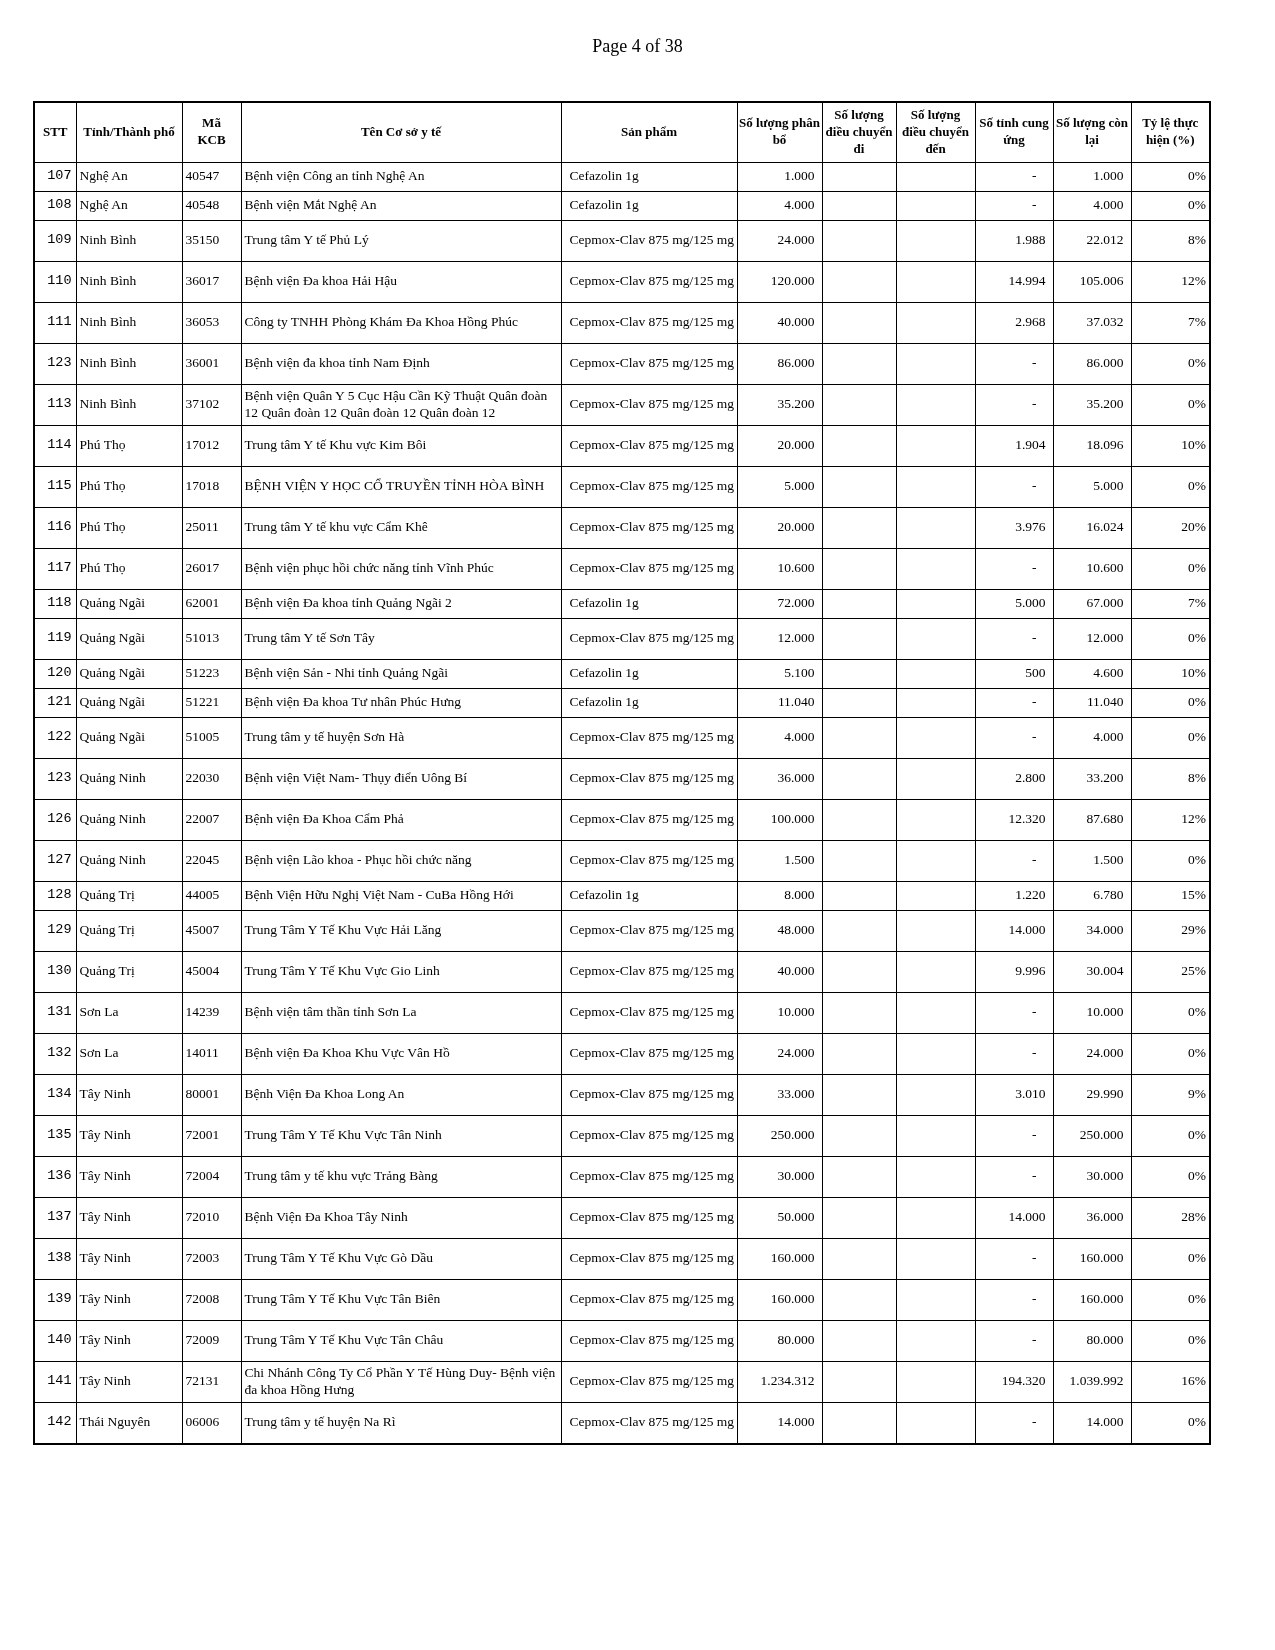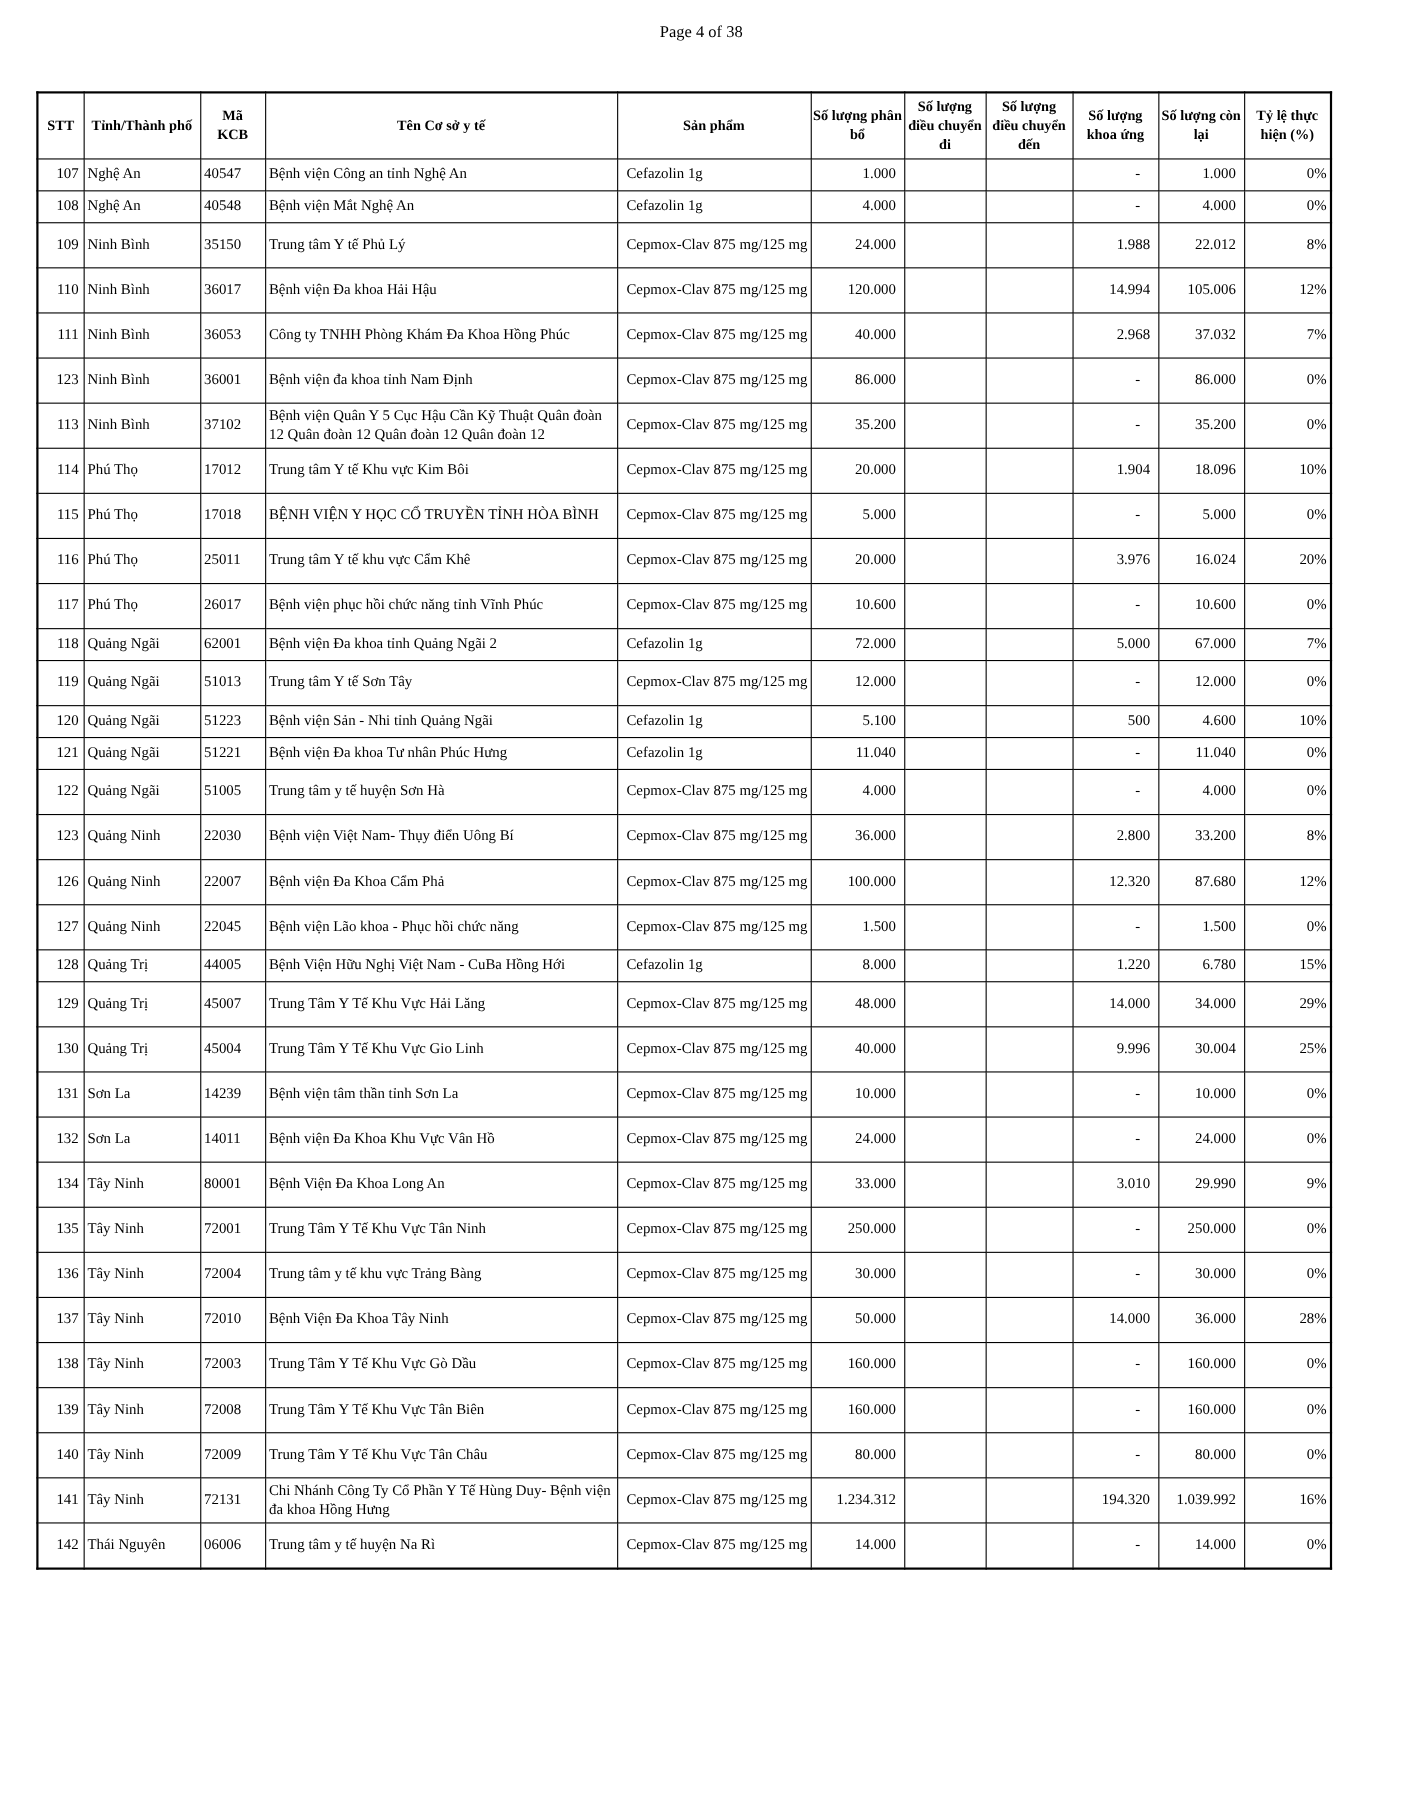--- a/index.html
+++ b/index.html
@@ -4,22 +4,22 @@
 <style>
   html,body{margin:0;padding:0;}
   body{
     width:1275px;height:1650px;
     background:#ffffff;color:#000;
     font-family:"Liberation Serif", serif;
     overflow:hidden;
   }
   .page-number{
     text-align:center;
-    padding-top:22px;
-    font-size:15px;
+    padding-top:36px;
+    font-size:18px;
   }
   table.report{
     border-collapse:collapse;
     table-layout:fixed;
     width:1176px;
     margin:44px 0 0 33px;
     border:2px solid #000;
   }
   th,td{
     border:1px solid #000;
@@ -36,21 +36,21 @@
     line-height:1.3;
   }
   td{
     font-size:13.5px;
     padding:1px 3px;
     line-height:1.25;
   }
   td.num{text-align:right;padding-right:7px;}
   td.pct{padding-right:3px;}
   td.dash{padding-right:16px;}
-  td.c-stt{text-align:right;padding-right:4px;}
+  td.c-stt{text-align:right;padding-right:4px;font-family:Liberation Mono, monospace;}
   td.c-product{white-space:nowrap;padding-left:8px;padding-right:0;}
   tr.tall td{height:38px;}
   tr.short td{height:26px;}
 </style>
 </head>
 <body>
 
 <div class="page-number">Page 4 of 38</div>
 
 <table class="report">
@@ -71,21 +71,21 @@
     <tr id="header-row">
         <th>STT</th>
         <th>Tỉnh/Thành phố</th>
         <th>Mã
 KCB</th>
         <th>Tên Cơ sở y tế</th>
         <th>Sản phẩm</th>
         <th>Số lượng phân bổ</th>
         <th>Số lượng điều chuyển đi</th>
         <th>Số lượng điều chuyển đến</th>
-        <th>Số lượng khoa ứng</th>
+        <th>Số tỉnh cung ứng</th>
         <th>Số lượng còn lại</th>
         <th>Tỷ lệ thực hiện (%)</th>
       </tr>
   </thead>
   <tbody id="table-body">
       <tr class="short">
         <td class="c-stt">107</td>
         <td class="c-province">Nghệ An</td>
         <td class="c-code">40547</td>
         <td class="c-facility">Bệnh viện Công an tỉnh Nghệ An</td>

